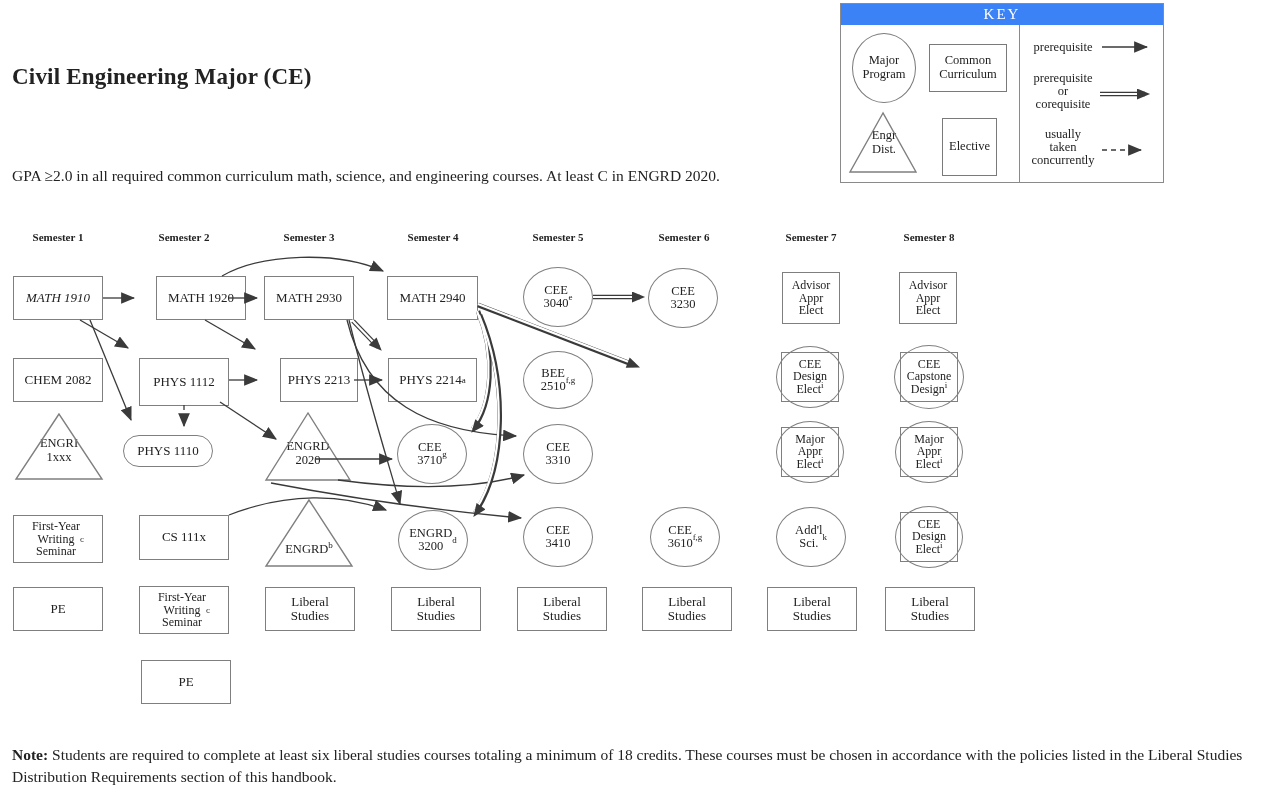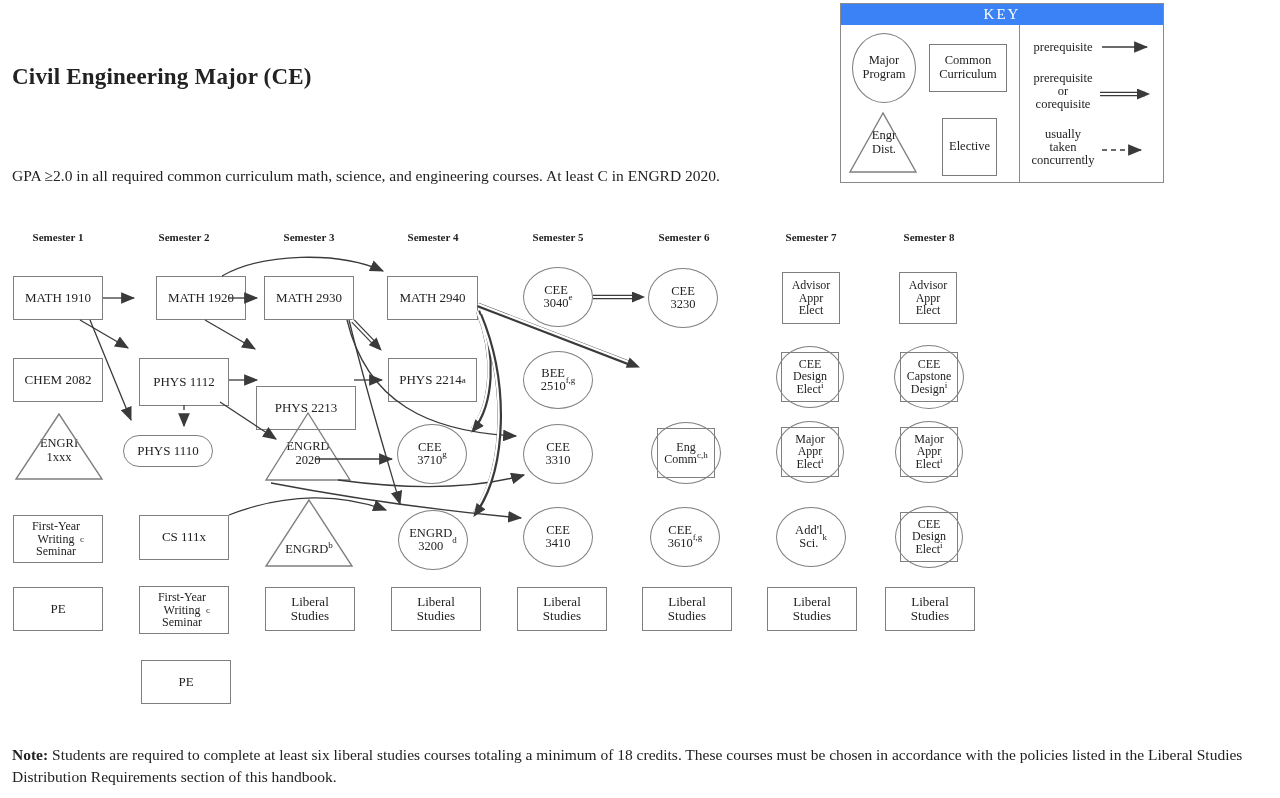--- a/index.html
+++ b/index.html
@@ -83,21 +83,21 @@
 
   <div class="sem" style="left:8px;">Semester 1</div>
   <div class="sem" style="left:134px;">Semester 2</div>
   <div class="sem" style="left:259px;">Semester 3</div>
   <div class="sem" style="left:383px;">Semester 4</div>
   <div class="sem" style="left:508px;">Semester 5</div>
   <div class="sem" style="left:634px;">Semester 6</div>
   <div class="sem" style="left:761px;">Semester 7</div>
   <div class="sem" style="left:879px;">Semester 8</div>
 
-  <div class="nd" style="left:13px;top:276px;width:90px;height:44px;">
+  <div class="nd" style="left:13px;top:276px;width:90px;height:44px;font-style:italic;">
       <span class="lbl">MATH 1910</span>
     </div>
   <div class="nd" style="left:13px;top:358px;width:90px;height:44px;">
       <span class="lbl">CHEM 2082</span>
     </div>
   <div class="tri-label" style="left:19px;top:437px;width:80px;"><span class="lbl">ENGRI
 1xxx</span></div>
   <div class="nd small" style="left:13px;top:515px;width:90px;height:48px;">
       <span class="lbl">First-Year
 Writing
@@ -126,21 +126,21 @@
 Seminar</span>
       <sup>c</sup>
     </div>
   <div class="nd" style="left:141px;top:660px;width:90px;height:44px;">
       <span class="lbl">PE</span>
     </div>
 
   <div class="nd" style="left:264px;top:276px;width:90px;height:44px;">
       <span class="lbl">MATH 2930</span>
     </div>
-  <div class="nd" style="left:256px;top:358px;width:100px;height:44px;margin-top:28px;">
+  <div class="nd" style="left:280px;top:358px;width:78px;height:44px;">
       <span class="lbl">PHYS 2213</span>
     </div>
   <div class="tri-label" style="left:268px;top:440px;width:80px;"><span class="lbl">ENGRD
 2020</span></div>
   <div class="tri-label" style="left:269px;top:543px;width:80px;"><span class="lbl">ENGRD</span><sup>b</sup></div>
   <div class="nd" style="left:265px;top:587px;width:90px;height:44px;">
       <span class="lbl">Liberal
 Studies</span>
     </div>
 
@@ -186,26 +186,20 @@
     </div>
   <div class="nd" style="left:517px;top:587px;width:90px;height:44px;">
       <span class="lbl">Liberal
 Studies</span>
     </div>
 
   <div class="nd ell" style="left:648px;top:268px;width:70px;height:60px;">
       <span class="lbl">CEE
 3230</span>
     </div>
-  <div class="combo" style="left:651px;top:422px;width:70px;height:62px;">
-    <div class="c-sq"></div>
-    <div class="c-ell"></div>
-    <div class="lbl"><span style="white-space:pre-line">Eng
-Comm</span><sup>c,h</sup></div>
-  </div>
   <div class="nd ell" style="left:650px;top:507px;width:70px;height:60px;">
       <span class="lbl">CEE
 3610</span>
       <sup>f,g</sup>
     </div>
   <div class="nd" style="left:642px;top:587px;width:90px;height:44px;">
       <span class="lbl">Liberal
 Studies</span>
     </div>
 

